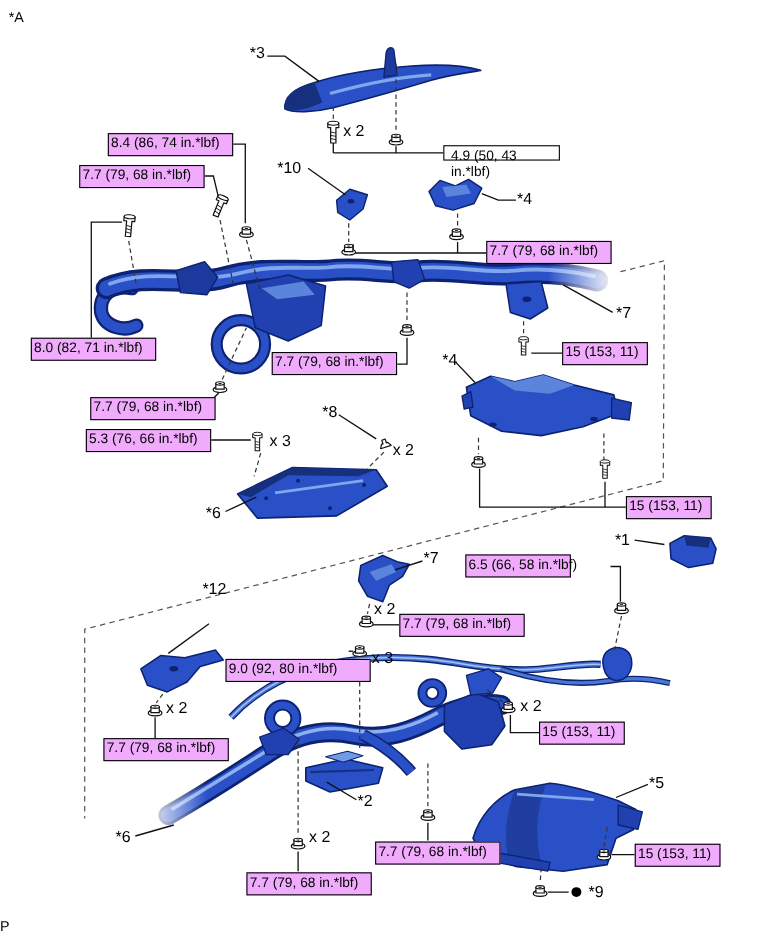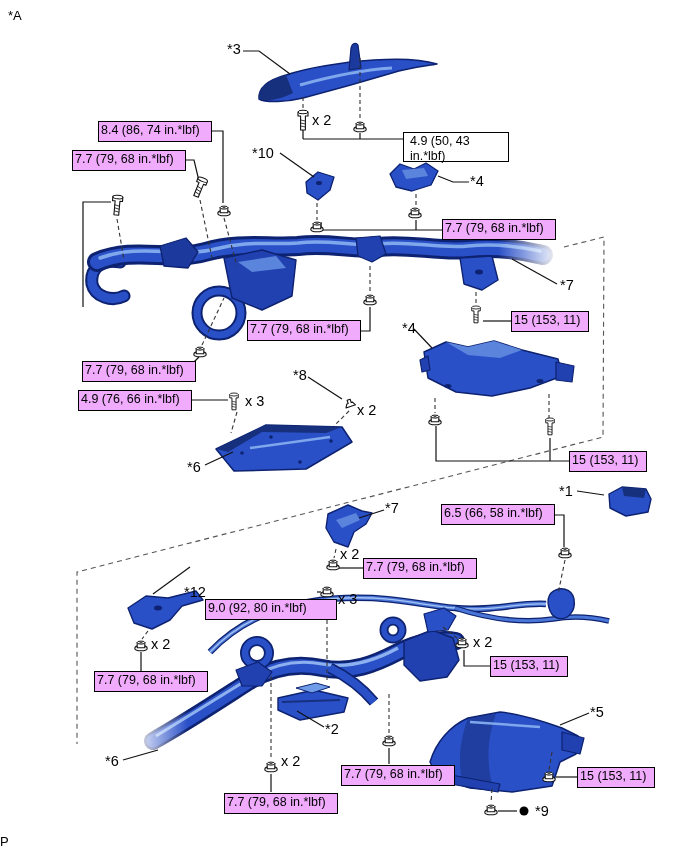--- a/index.html
+++ b/index.html
@@ -2,21 +2,21 @@
 <html><head>
 <meta charset="utf-8">
 <style>
   html,body{margin:0;padding:0;background:#fff;}
   .stage{position:relative;width:688px;height:852px;background:#fff;overflow:hidden;
          font-family:"Liberation Sans",sans-serif;color:#000;}
   svg.art{position:absolute;left:0;top:0;}
   .tbox{position:absolute;box-sizing:border-box;border:1.6px solid #000;background:#f0abfc;
         height:21px;line-height:17px;font-size:12.5px;text-align:left;white-space:nowrap;
         padding:0 2px;}
-  .tbox.wrap{white-space:normal;height:30px;line-height:14.5px;text-align:left;
+  .tbox.wrap{white-space:normal;height:14px;line-height:14.5px;text-align:left;
              padding:1px 0 0 6px;overflow:visible;background:transparent;}
   .plabel,.qlabel{position:absolute;font-size:14.5px;white-space:nowrap;}
   .corner{position:absolute;font-size:13px;}
   .ol{stroke:#0d2270;stroke-linejoin:round;}
 </style>
 </head>
 <body>
 
 <div class="stage">
 
@@ -246,46 +246,47 @@
     <use href="#g-nut" transform="translate(491,810)"></use>
     <use href="#g-clip" transform="translate(350,404) rotate(-18)"></use>
     <circle cx="524" cy="811" r="4.5" fill="#000"></circle>
   </g>
 </svg>
 
 <div class="tbox" style="left:98px;top:121px;width:114px">8.4 (86, 74 in.*lbf)</div>
 <div class="tbox" style="left:72px;top:150px;width:114px">7.7 (79, 68 in.*lbf)</div>
 <div class="tbox wrap" style="left:403px;top:132px;width:106px">4.9 (50, 43 in.*lbf)</div>
 <div class="tbox" style="left:442px;top:219px;width:114px">7.7 (79, 68 in.*lbf)</div>
+<div class="tbox" style="left:28px;top:307px;width:114px">8.0 (82, 71 in.*lbf)</div>
 <div class="tbox" style="left:247px;top:320px;width:114px">7.7 (79, 68 in.*lbf)</div>
 <div class="tbox" style="left:511px;top:311px;width:78px">15 (153, 11)</div>
 <div class="tbox" style="left:82px;top:361px;width:114px">7.7 (79, 68 in.*lbf)</div>
-<div class="tbox" style="left:78px;top:390px;width:114px">4.9 (76, 66 in.*lbf)</div>
+<div class="tbox" style="left:78px;top:390px;width:114px">5.3 (76, 66 in.*lbf)</div>
 <div class="tbox" style="left:569px;top:451px;width:78px">15 (153, 11)</div>
-<div class="tbox" style="left:441px;top:504px;width:114px">6.5 (66, 58 in.*lbf)</div>
+<div class="tbox" style="left:423px;top:504px;width:96px">6.5 (66, 58 in.*lbf)</div>
 <div class="tbox" style="left:363px;top:558px;width:114px">7.7 (79, 68 in.*lbf)</div>
 <div class="tbox" style="left:205px;top:599px;width:132px">9.0 (92, 80 in.*lbf)</div>
 <div class="tbox" style="left:94px;top:671px;width:114px">7.7 (79, 68 in.*lbf)</div>
 <div class="tbox" style="left:490px;top:656px;width:78px">15 (153, 11)</div>
 <div class="tbox" style="left:341px;top:765px;width:114px">7.7 (79, 68 in.*lbf)</div>
 <div class="tbox" style="left:224px;top:793px;width:114px">7.7 (79, 68 in.*lbf)</div>
 <div class="tbox" style="left:577px;top:767px;width:78px">15 (153, 11)</div>
 
 <span class="corner" style="left:8px;top:8px">*A</span>
 <span class="corner" style="left:0px;top:834px">P</span>
 <span class="plabel" style="left:227px;top:41px">*3</span>
 <span class="plabel" style="left:252px;top:145px">*10</span>
 <span class="plabel" style="left:470px;top:173px">*4</span>
 <span class="plabel" style="left:560px;top:277px">*7</span>
 <span class="plabel" style="left:402px;top:320px">*4</span>
 <span class="plabel" style="left:293px;top:367px">*8</span>
 <span class="plabel" style="left:187px;top:459px">*6</span>
 <span class="plabel" style="left:559px;top:483px">*1</span>
 <span class="plabel" style="left:385px;top:500px">*7</span>
-<span class="plabel" style="left:184px;top:584px">*12</span>
+<span class="plabel" style="left:184px;top:528px">*12</span>
 <span class="plabel" style="left:325px;top:721px">*2</span>
 <span class="plabel" style="left:105px;top:753px">*6</span>
 <span class="plabel" style="left:590px;top:704px">*5</span>
 <span class="plabel" style="left:535px;top:803px">*9</span>
 
 <span class="qlabel" style="left:312px;top:112px">x 2</span>
 <span class="qlabel" style="left:245px;top:393px">x 3</span>
 <span class="qlabel" style="left:357px;top:402px">x 2</span>
 <span class="qlabel" style="left:340px;top:546px">x 2</span>
 <span class="qlabel" style="left:338px;top:591px">x 3</span>

